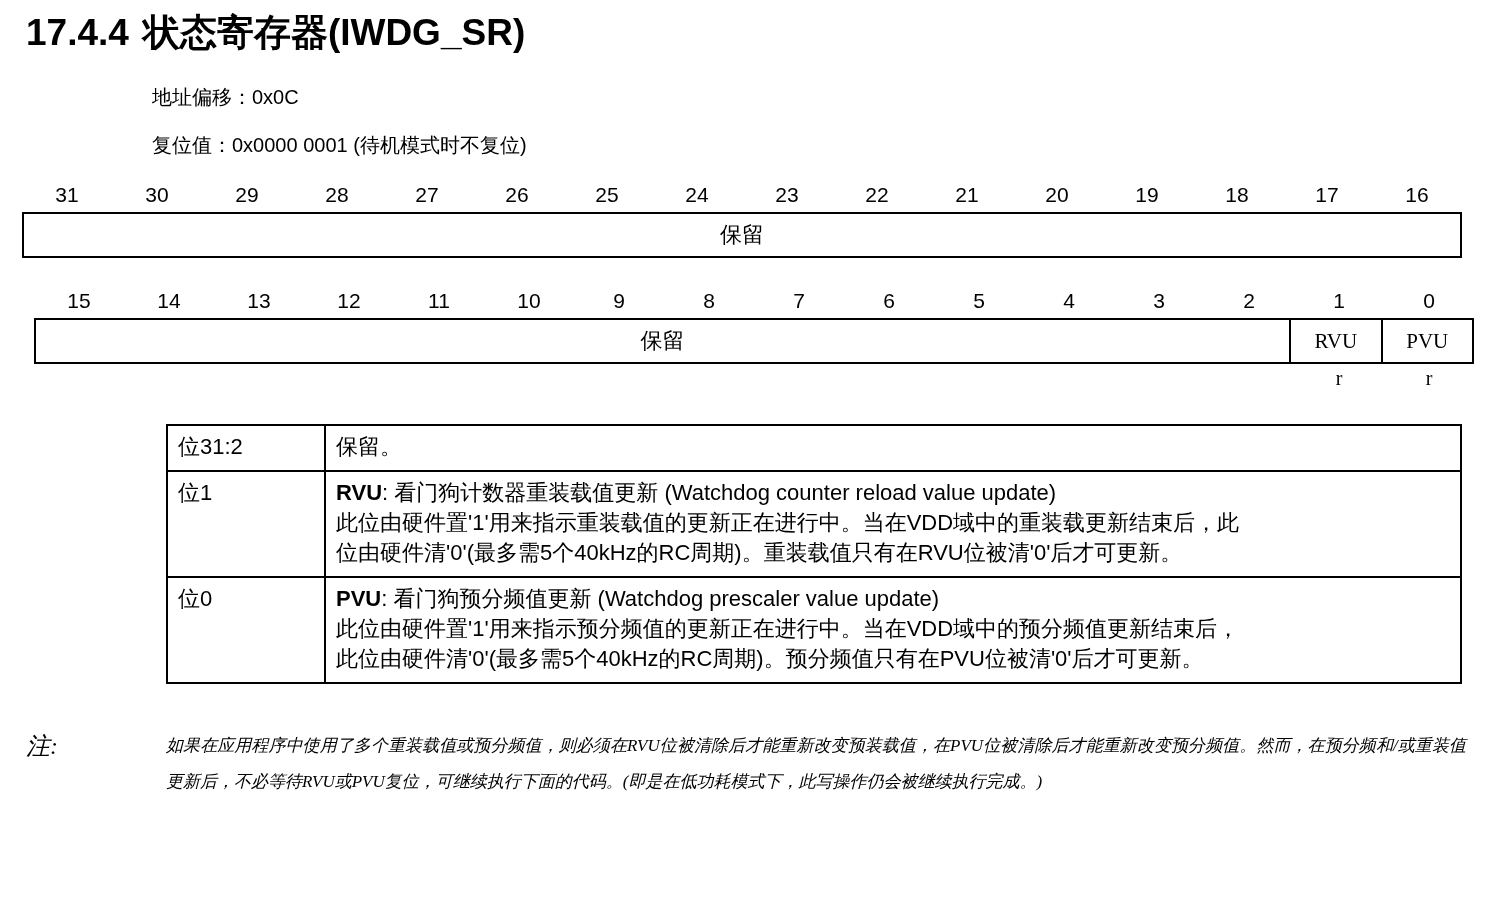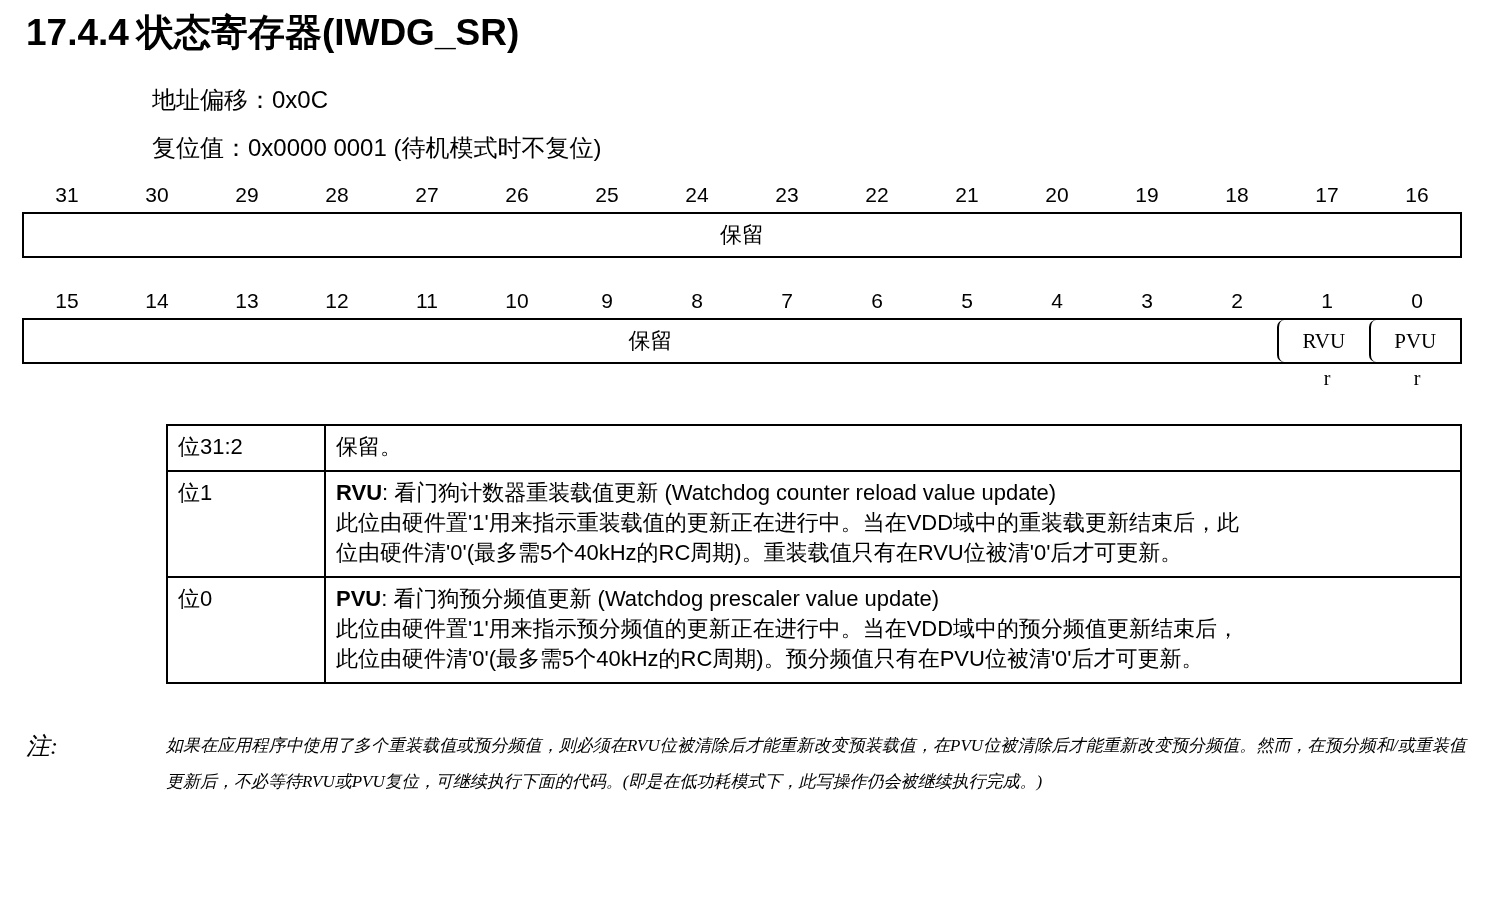--- a/index.html
+++ b/index.html
@@ -19,36 +19,36 @@
   
   .heading {
     position: absolute;
     left: 26px;
     top: 8px;
     font-size: 37px;
     font-weight: bold;
     letter-spacing: 0px;
     white-space: nowrap;
   }
-  .heading .num { margin-right: 8px; text-align: center; }
+  .heading .num { margin-right: 14px; text-align: center; }
 
   
   .addr-line {
     position: absolute;
     left: 152px;
-    font-size: 24px;
+    font-size: 20px;
     white-space: nowrap;
   }
   .addr-line.l1 { top: 84px; }
   .addr-line.l2 { top: 132px; }
 
   
   .bitblock { position: absolute; left: 22px; width: 1440px; }
   .bitblock.top { top: 182px; }
-  .bitblock.bottom { top: 288px; }
+  .bitblock.bottom { top: 288px; margin-left: 12px; }
 
   .bitnums {
     display: flex;
     width: 100%;
     font-size: 21px;
     line-height: 26px;
     justify-content: center;
   }
   .bitnums > div {
     flex: 1 1 0;
@@ -62,21 +62,20 @@
     box-sizing: border-box;
     height: 46px;
     margin-top: 4px;
   }
   .cell {
     display: flex;
     align-items: center;
     justify-content: center;
     font-size: 22px;
     box-sizing: border-box;
-    border-radius: 7px;
   }
   .cell + .cell { border-left: 2px solid #000; }
   .reserved-16 { flex: 16 1 0; }
   .reserved-14 { flex: 14 1 0; }
   .bit1 { flex: 1 1 0; font-family: "Liberation Serif", serif; font-size: 21px; }
 
   .accessrow {
     display: flex;
     width: 100%;
     font-family: "Liberation Serif", serif;

